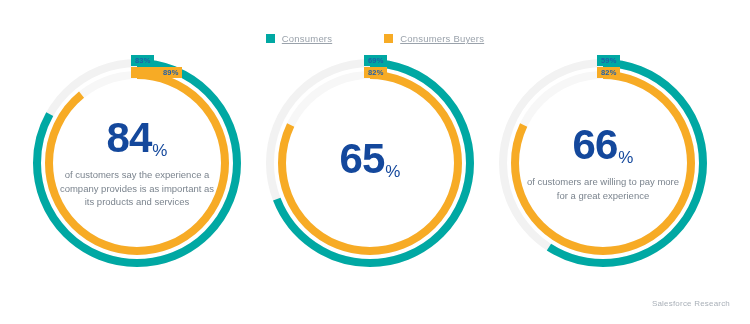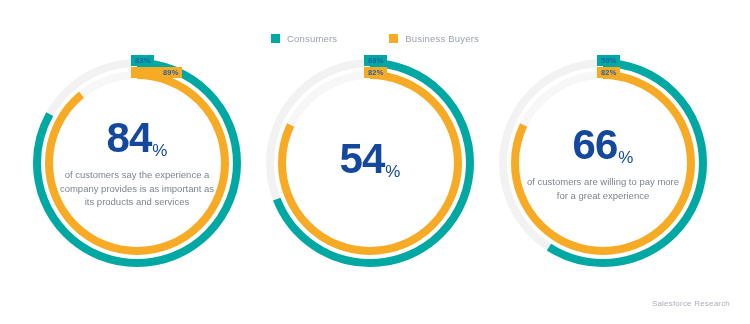--- a/index.html
+++ b/index.html
@@ -34,20 +34,21 @@
   .legend-swatch {
     width: 9px;
     height: 9px;
     display: block;
   }
   .legend-label {
     font-size: 9.5px;
     color: #9aa2ab;
     letter-spacing: .2px;
     white-space: nowrap;
+    text-decoration: underline;
   }
 
   
   .charts {
     position: absolute;
     top: 52px;
     left: 0;
     width: 740px;
     display: flex;
     justify-content: space-between;
@@ -133,21 +134,21 @@
 </head>
 <body>
 
 <div class="legend">
   <div class="legend-item">
     <span class="legend-swatch" style="background: rgb(0, 168, 163);"></span>
     <span class="legend-label">Consumers</span>
   </div>
   <div class="legend-item">
     <span class="legend-swatch" style="background: rgb(247, 171, 37);"></span>
-    <span class="legend-label">Business Buyers</span>
+    <span class="legend-label">Consumers Buyers</span>
   </div>
 </div>
 
 <div class="charts">
 
   <div class="chart">
     <svg width="222" height="222" viewBox="0 0 222 222">
       <circle class="track-outer" cx="111" cy="111" r="100" fill="none" stroke="#f2f2f2" stroke-width="8"></circle>
       <circle class="track-inner" cx="111" cy="111" r="88" fill="none" stroke="#f7f7f7" stroke-width="8"></circle>
       <circle class="arc-outer" cx="111" cy="111" r="100" fill="none" stroke="#00a8a3" stroke-width="8" transform="rotate(-90 111 111)" stroke-dasharray="521.5043804959057 106.81415022205294"></circle>
@@ -168,21 +169,21 @@
     <svg width="222" height="222" viewBox="0 0 222 222">
       <circle class="track-outer" cx="111" cy="111" r="100" fill="none" stroke="#f2f2f2" stroke-width="8"></circle>
       <circle class="track-inner" cx="111" cy="111" r="88" fill="none" stroke="#f7f7f7" stroke-width="8"></circle>
       <circle class="arc-outer" cx="111" cy="111" r="100" fill="none" stroke="#00a8a3" stroke-width="8" transform="rotate(-90 111 111)" stroke-dasharray="433.53978619539146 194.7787445225672"></circle>
       <circle class="arc-inner" cx="111" cy="111" r="88" fill="none" stroke="#f7ab25" stroke-width="8" transform="rotate(-90 111 111)" stroke-dasharray="453.3946517660789 99.52565526572465"></circle>
     </svg>
     <div class="tag tag-teal" style="top:3px;left:105px;">69%</div>
     <div class="tag tag-orange" style="top:15px;left:105px;">82%</div>
     <div class="center">
       <div class="headline">
-        <span class="num">54</span>
+        <span class="num">65</span>
         <span class="pct">%</span>
       </div>
     </div>
   </div>
 
   <div class="chart">
     <svg width="222" height="222" viewBox="0 0 222 222">
       <circle class="track-outer" cx="111" cy="111" r="100" fill="none" stroke="#f2f2f2" stroke-width="8"></circle>
       <circle class="track-inner" cx="111" cy="111" r="88" fill="none" stroke="#f7f7f7" stroke-width="8"></circle>
       <circle class="arc-outer" cx="111" cy="111" r="100" fill="none" stroke="#00a8a3" stroke-width="8" transform="rotate(-90 111 111)" stroke-dasharray="370.7079331235956 257.61059759436307"></circle>

